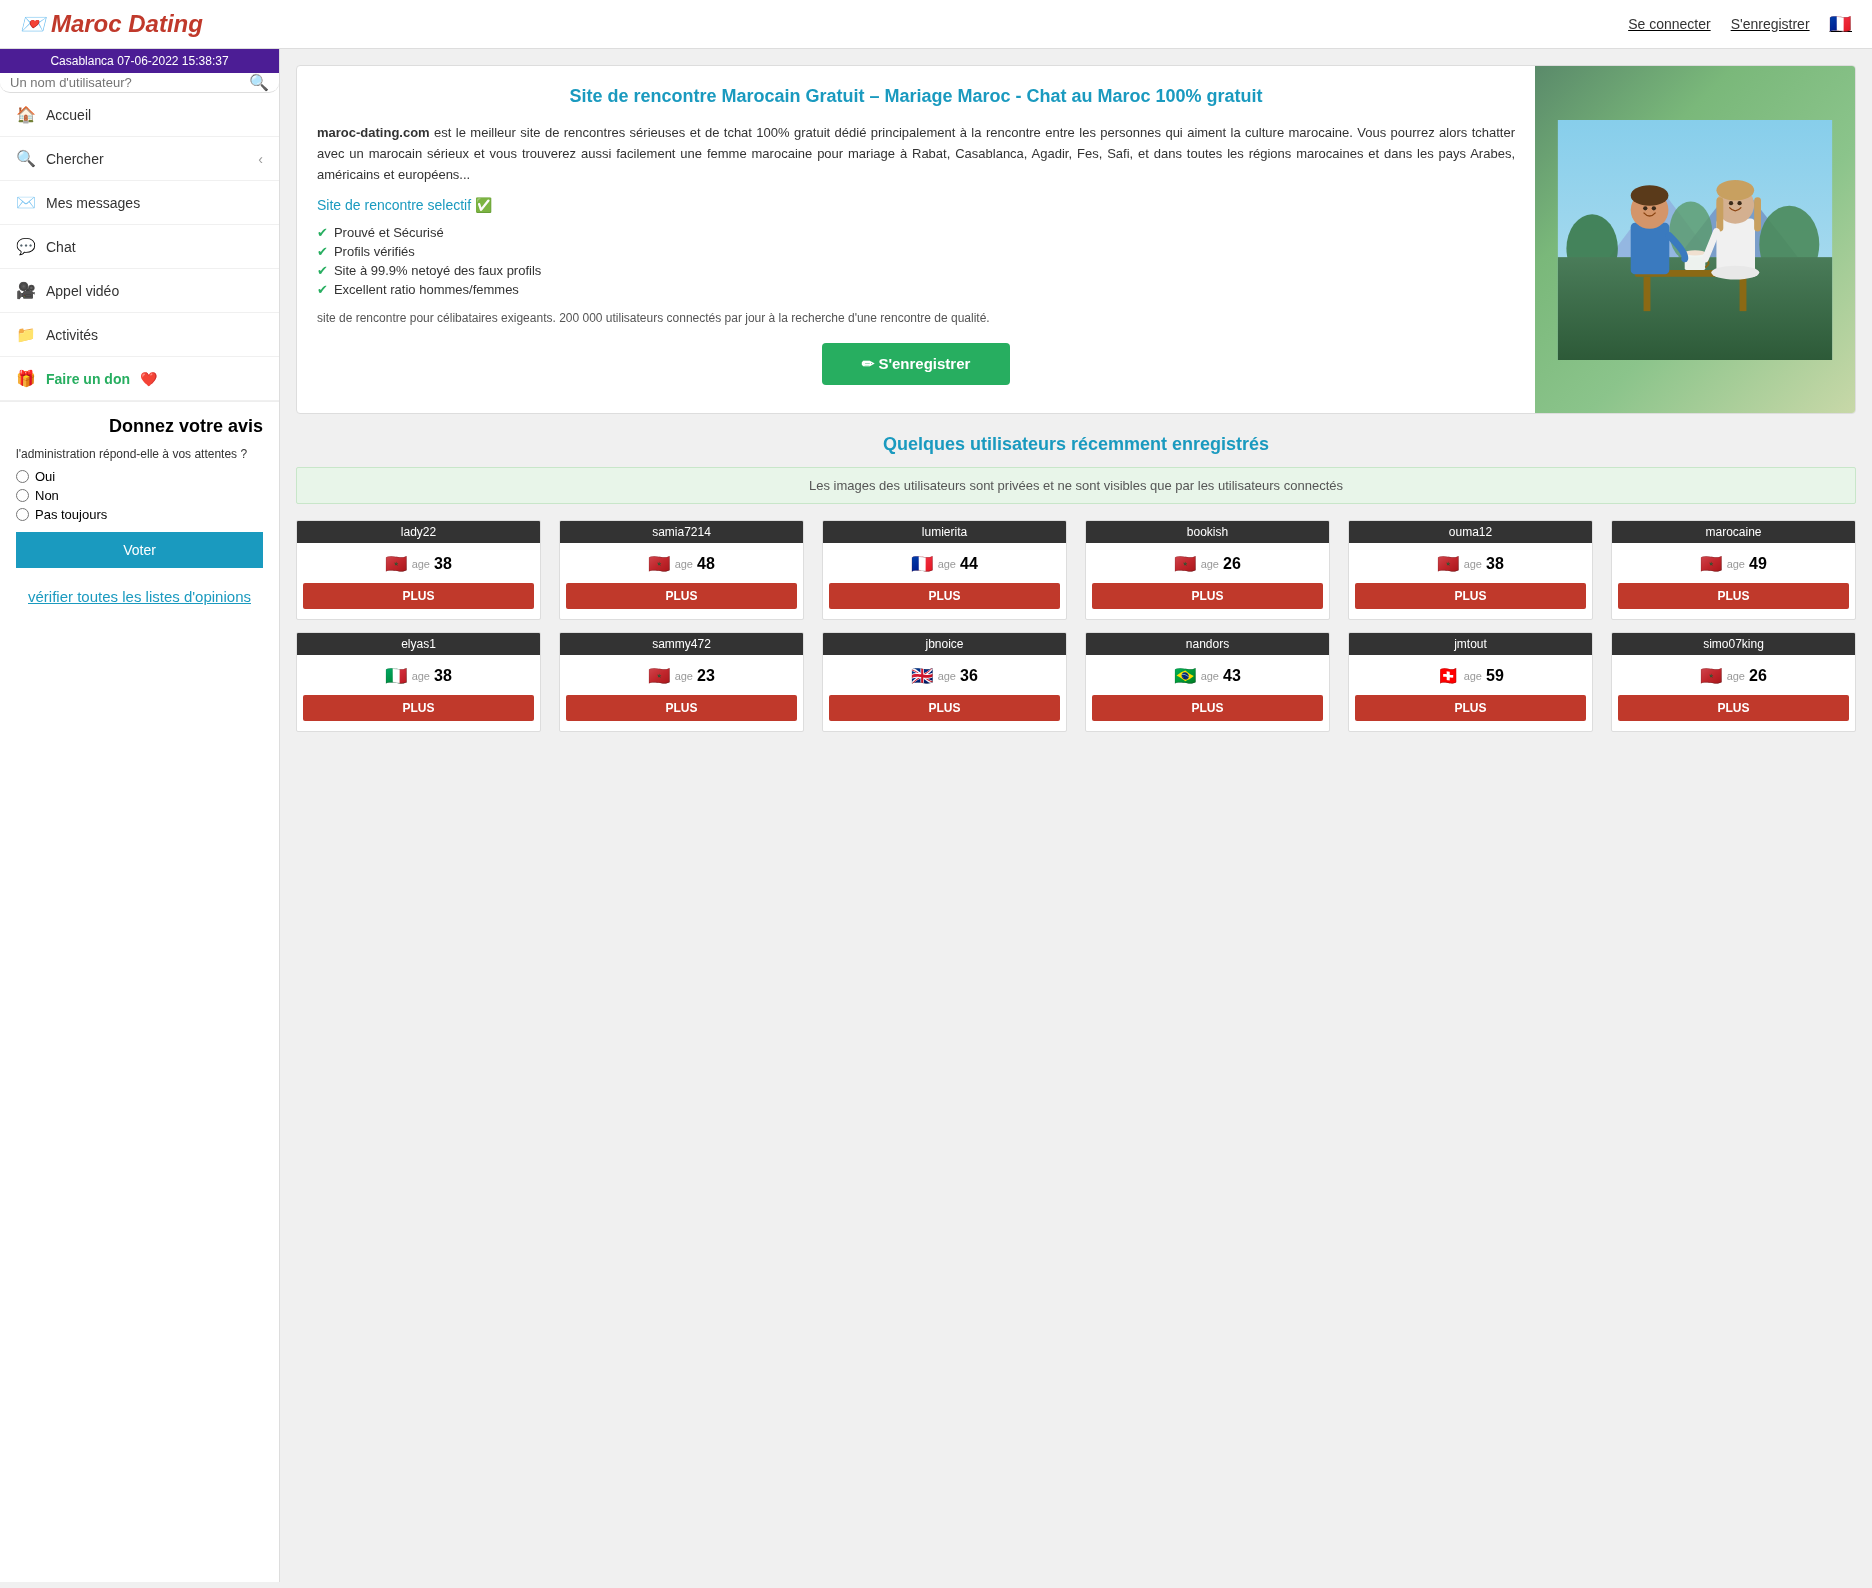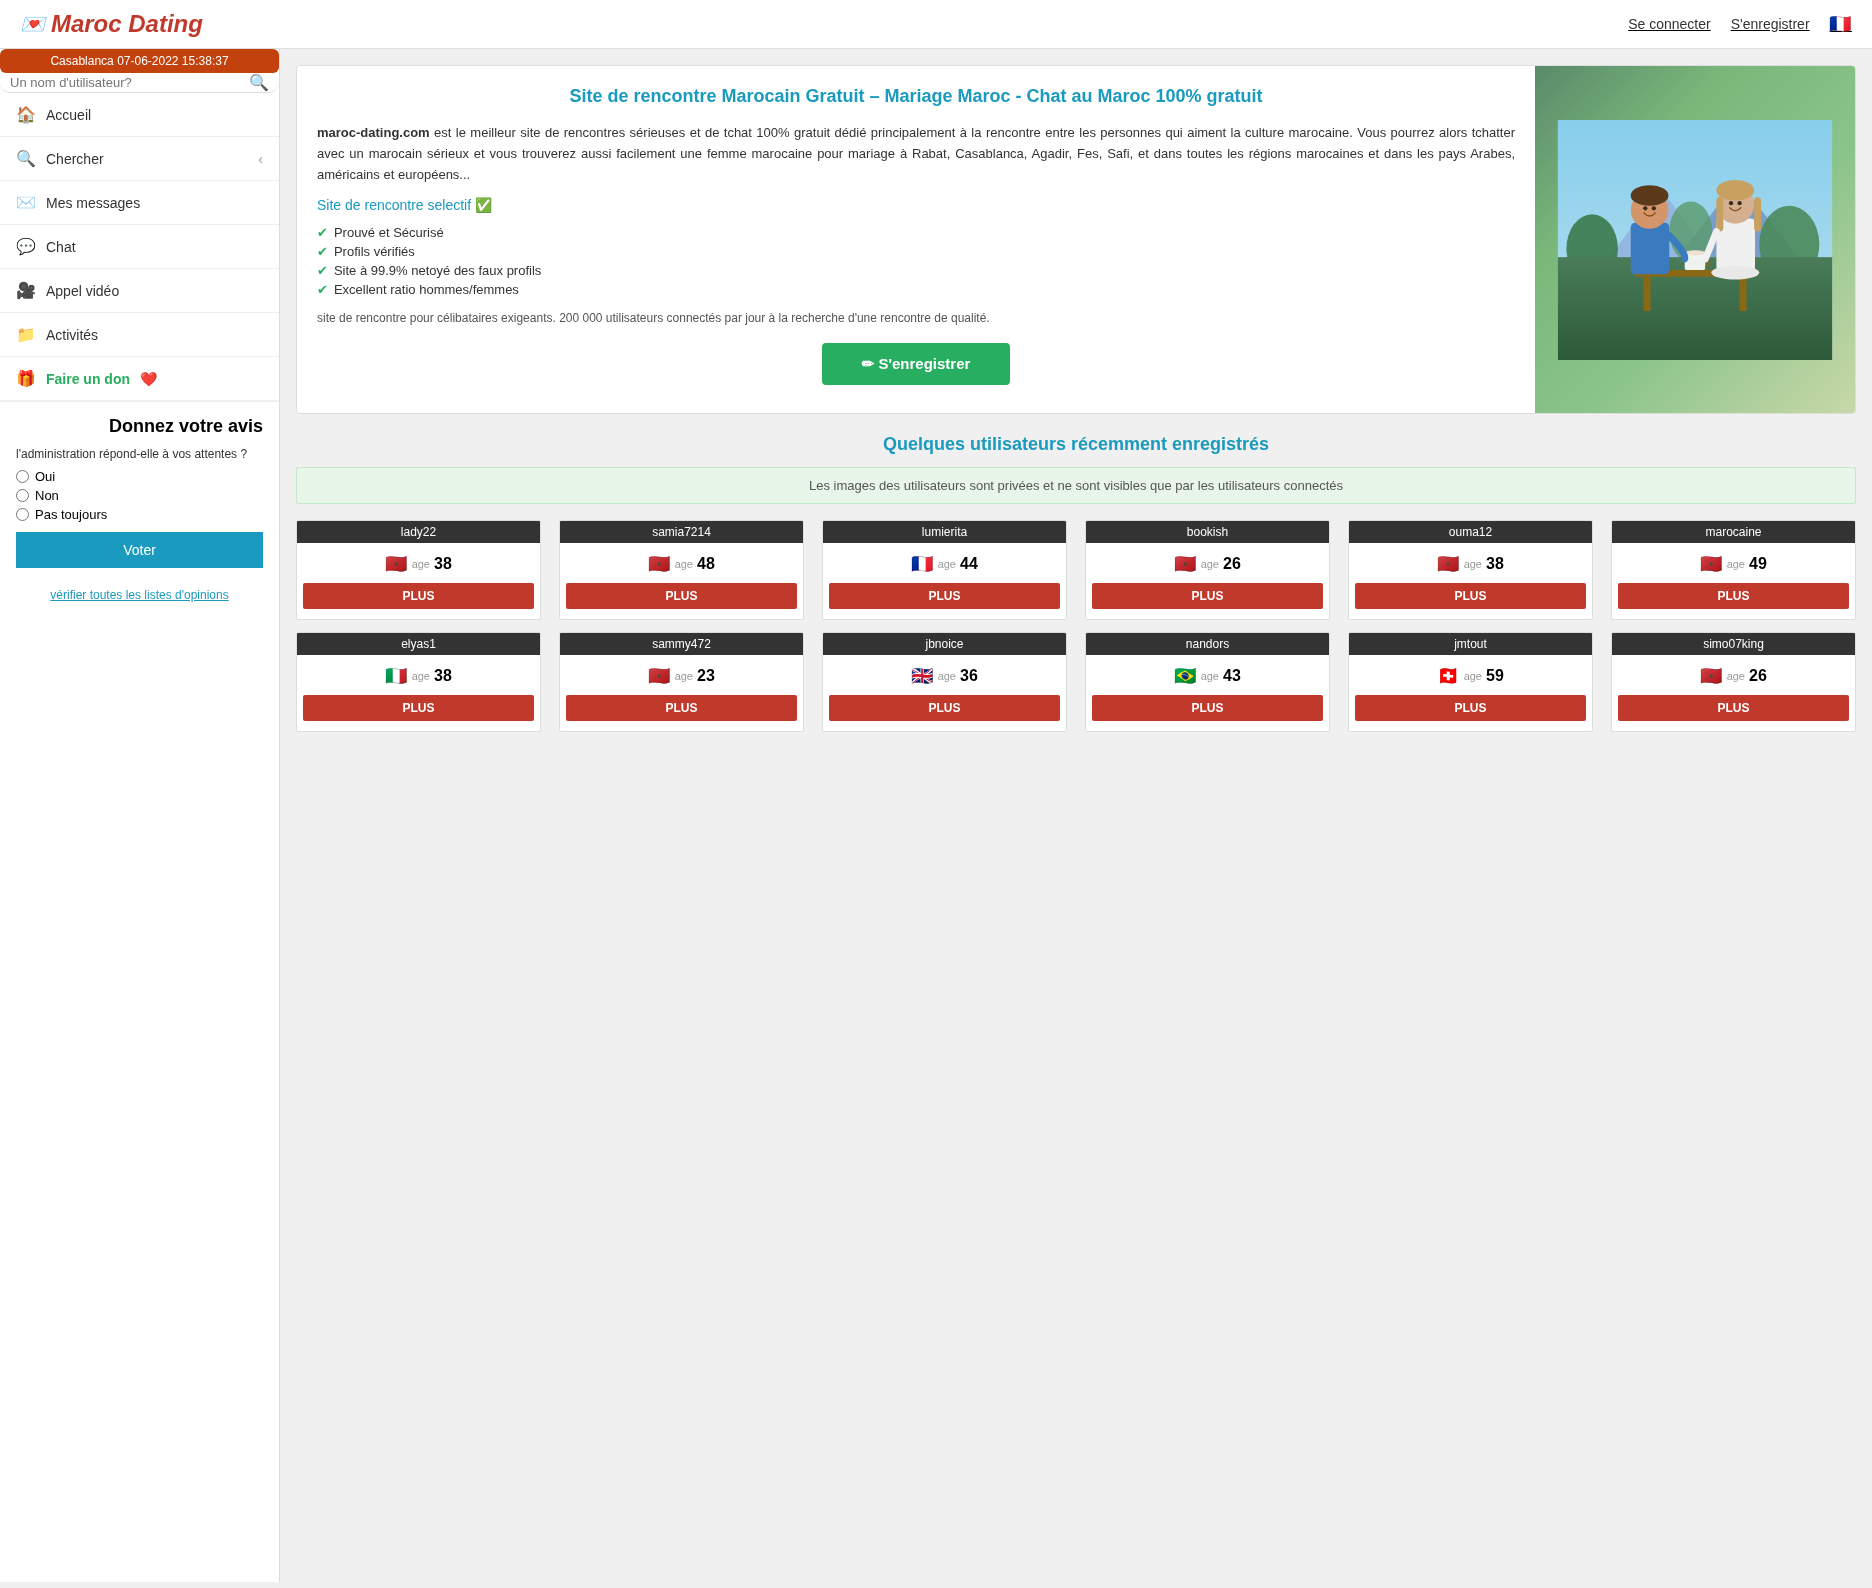--- a/index.html
+++ b/index.html
@@ -46,26 +46,25 @@
     }
 
     
     .sidebar {
       width: 280px;
       background: #fff;
       border-right: 1px solid #ddd;
       flex-shrink: 0;
     }
     .sidebar-datetime {
-      background: #c2410c;
+      background: #4c1d95;
       color: #fff;
       text-align: center;
       padding: 5px;
       font-size: 12px;
-      border-radius: 6px;
     }
     .sidebar-search {
       display: flex;
       align-items: center;
       border-bottom: 1px solid #ddd;
       padding: 0 10px;
       border-radius: 13px;
     }
     .sidebar-search input {
       flex: 1;
@@ -129,21 +128,21 @@
       font-size: 14px;
       cursor: pointer;
       margin-top: 10px;
       font-weight: normal;
     }
     .verify-link {
       display: block;
       text-align: center;
       padding: 12px;
       color: #1a9abf;
-      font-size: 12px;
+      font-size: 15px;
       text-decoration: underline;
       cursor: pointer;
     }
 
     
     .main-content {
       flex: 1;
       padding: 16px;
       background: #f0f0f0;
     }

